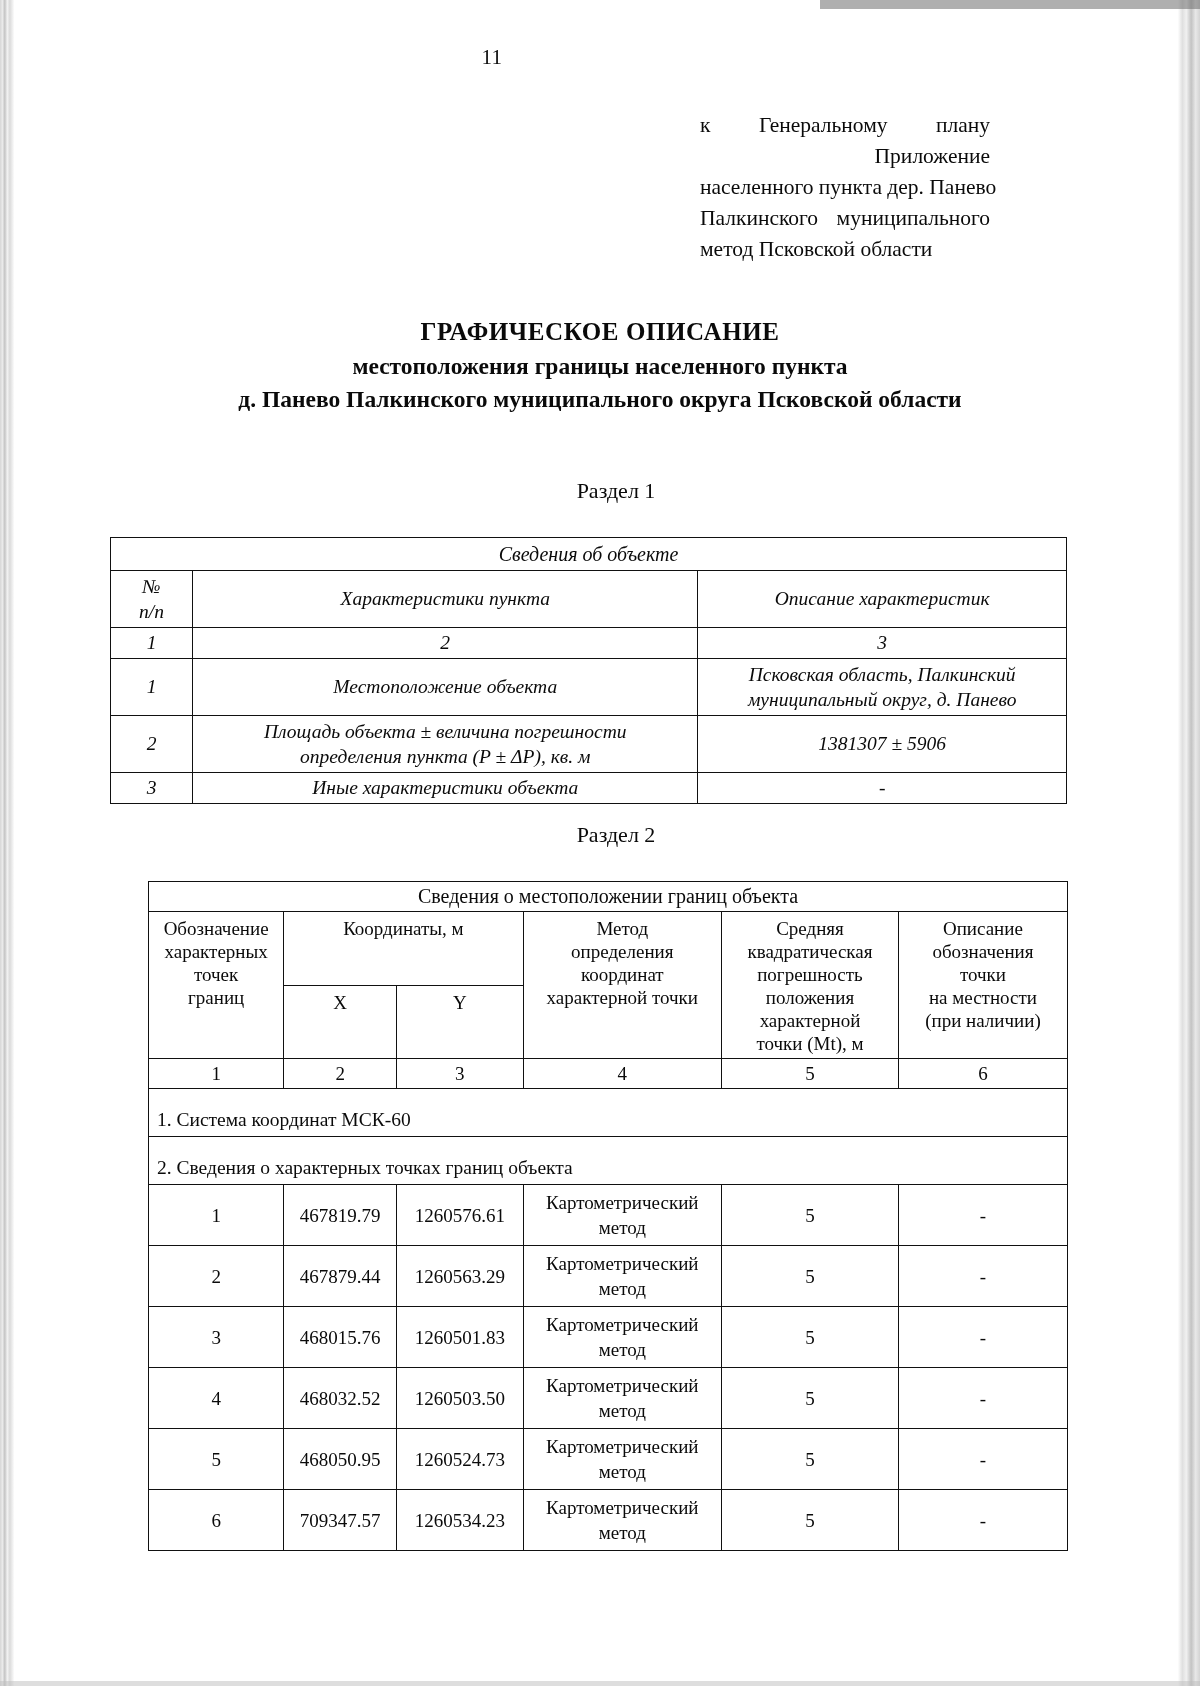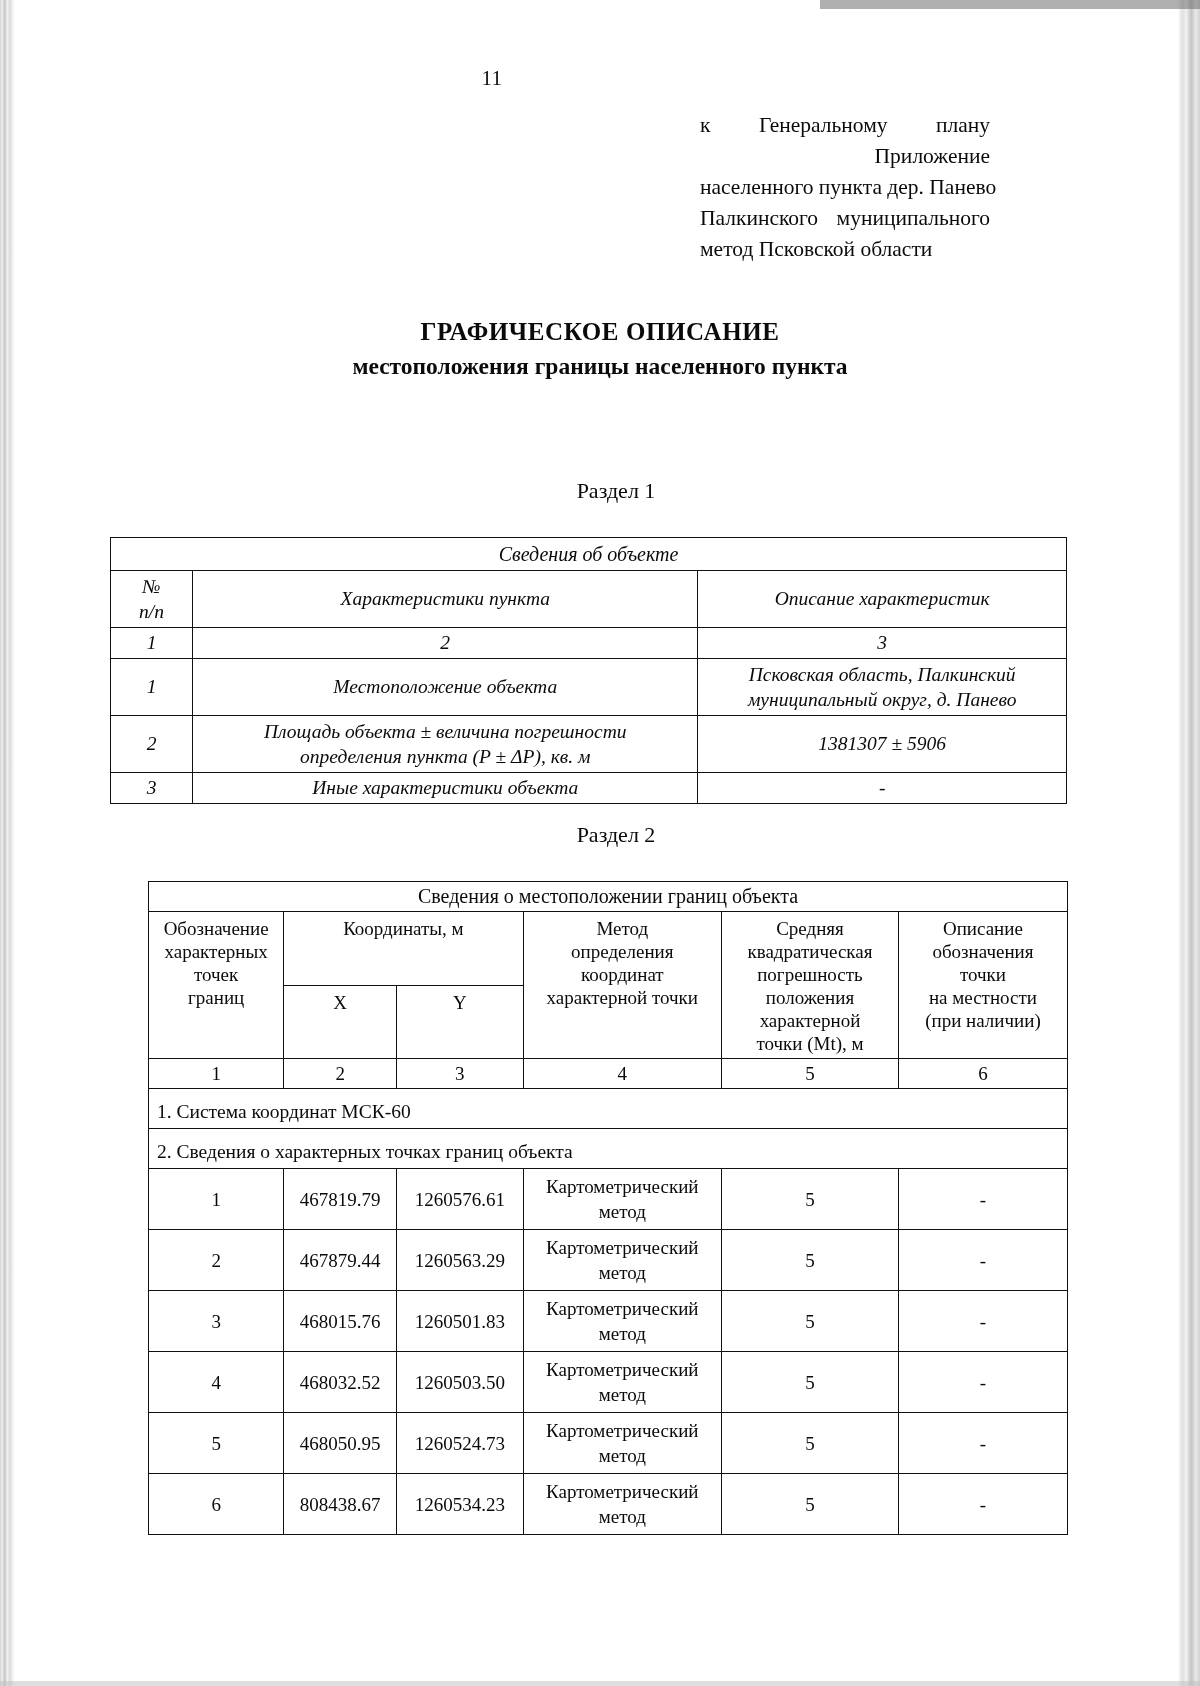--- a/index.html
+++ b/index.html
@@ -62,21 +62,21 @@
   .page {
     position: relative;
     width: 1200px;
     height: 1686px;
     box-sizing: border-box;
   }
 
   
   .page-number {
     position: absolute;
-    top: 66px;
+    top: 45px;
     left: 0;
     width: 984px;
     text-align: center;
     font-size: 21px;
     letter-spacing: .5px;
   }
 
   
   .appendix-block {
     position: absolute;
@@ -190,21 +190,21 @@
   }
   #table-boundary-points .c1 { width: 130px; }
   #table-boundary-points .c2 { width: 108px; }
   #table-boundary-points .c3 { width: 123px; }
   #table-boundary-points .c4 { width: 198px; }
   #table-boundary-points .c5 { width: 178px; }
   #table-boundary-points .c6 { width: 175px; }
   #table-boundary-points td.note-cell {
     text-align: left;
     padding-left: 8px;
-    padding-top: 11px;
+    padding-top: 19px;
     padding-bottom: 5px;
     font-size: 19.5px;
   }
   #table-boundary-points td.point-no   { text-align: center; }
   #table-boundary-points td.coord      { text-align: center; }
   #table-boundary-points td.method     { text-align: center; line-height: 25px; margin-left: 19px; }
   #table-boundary-points td.mt         { text-align: center; }
   #table-boundary-points td.descr      { text-align: center; }
   #table-boundary-points tr.data-row td { height: 54px; }
   .nowrap { white-space: nowrap; }
@@ -232,20 +232,21 @@
     <span class="line just">
       <span>Палкинского</span>
       <span>муниципального</span>
     </span>
     <span class="line last">метод Псковской области</span>
   </div>
 
   <div class="doc-title">
     <span class="t1">ГРАФИЧЕСКОЕ ОПИСАНИЕ</span>
     <span class="t2">местоположения границы населенного пункта</span>
+    <span class="t3">д. Панево Палкинского муниципального округа Псковской области</span>
   </div>
 
   <div class="section-caption" id="caption-1">Раздел 1</div>
 
   <table id="table-object-info">
     <tbody>
       <tr>
         <td class="title-cell" colspan="3">Сведения об объекте</td>
       </tr>
       <tr>
@@ -396,21 +397,21 @@
         <td class="method">
           <span>Картометрический</span><br>
           <span>метод</span>
         </td>
         <td class="mt">5</td>
         <td class="descr">-</td>
       </tr>
 
       <tr class="data-row">
         <td class="point-no">6</td>
-        <td class="coord">808438.67</td>
+        <td class="coord">709347.57</td>
         <td class="coord">1260534.23</td>
         <td class="method">
           <span>Картометрический</span><br>
           <span>метод</span>
         </td>
         <td class="mt">5</td>
         <td class="descr">-</td>
       </tr>
     </tbody>
   </table>

